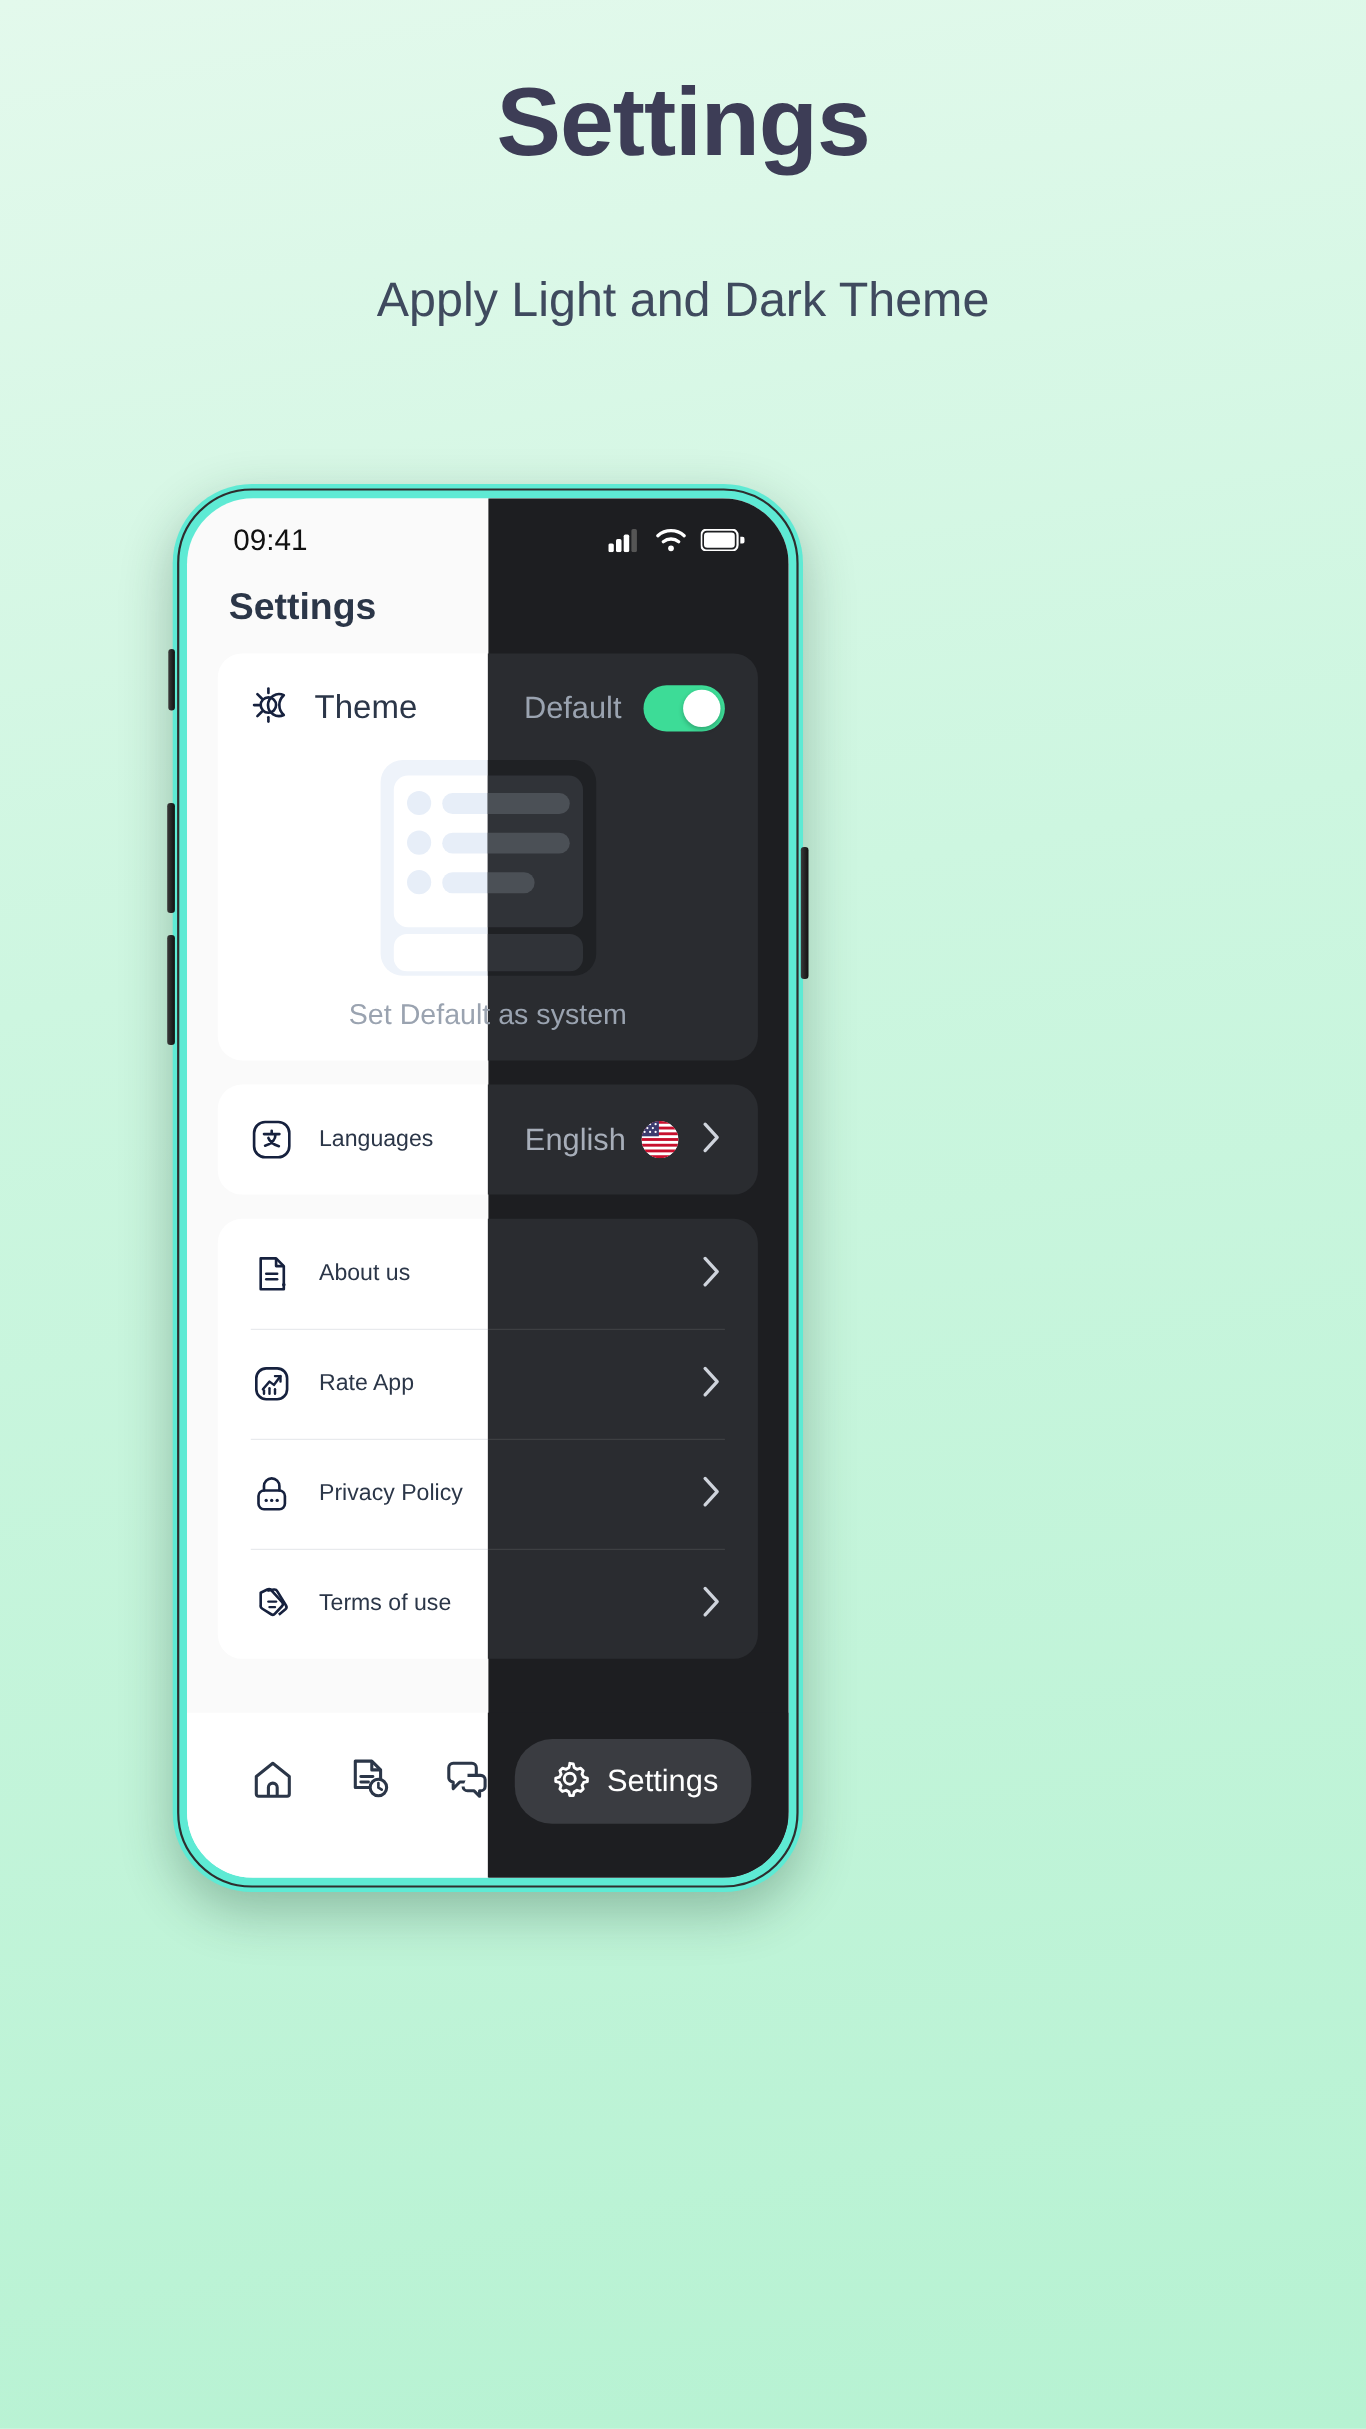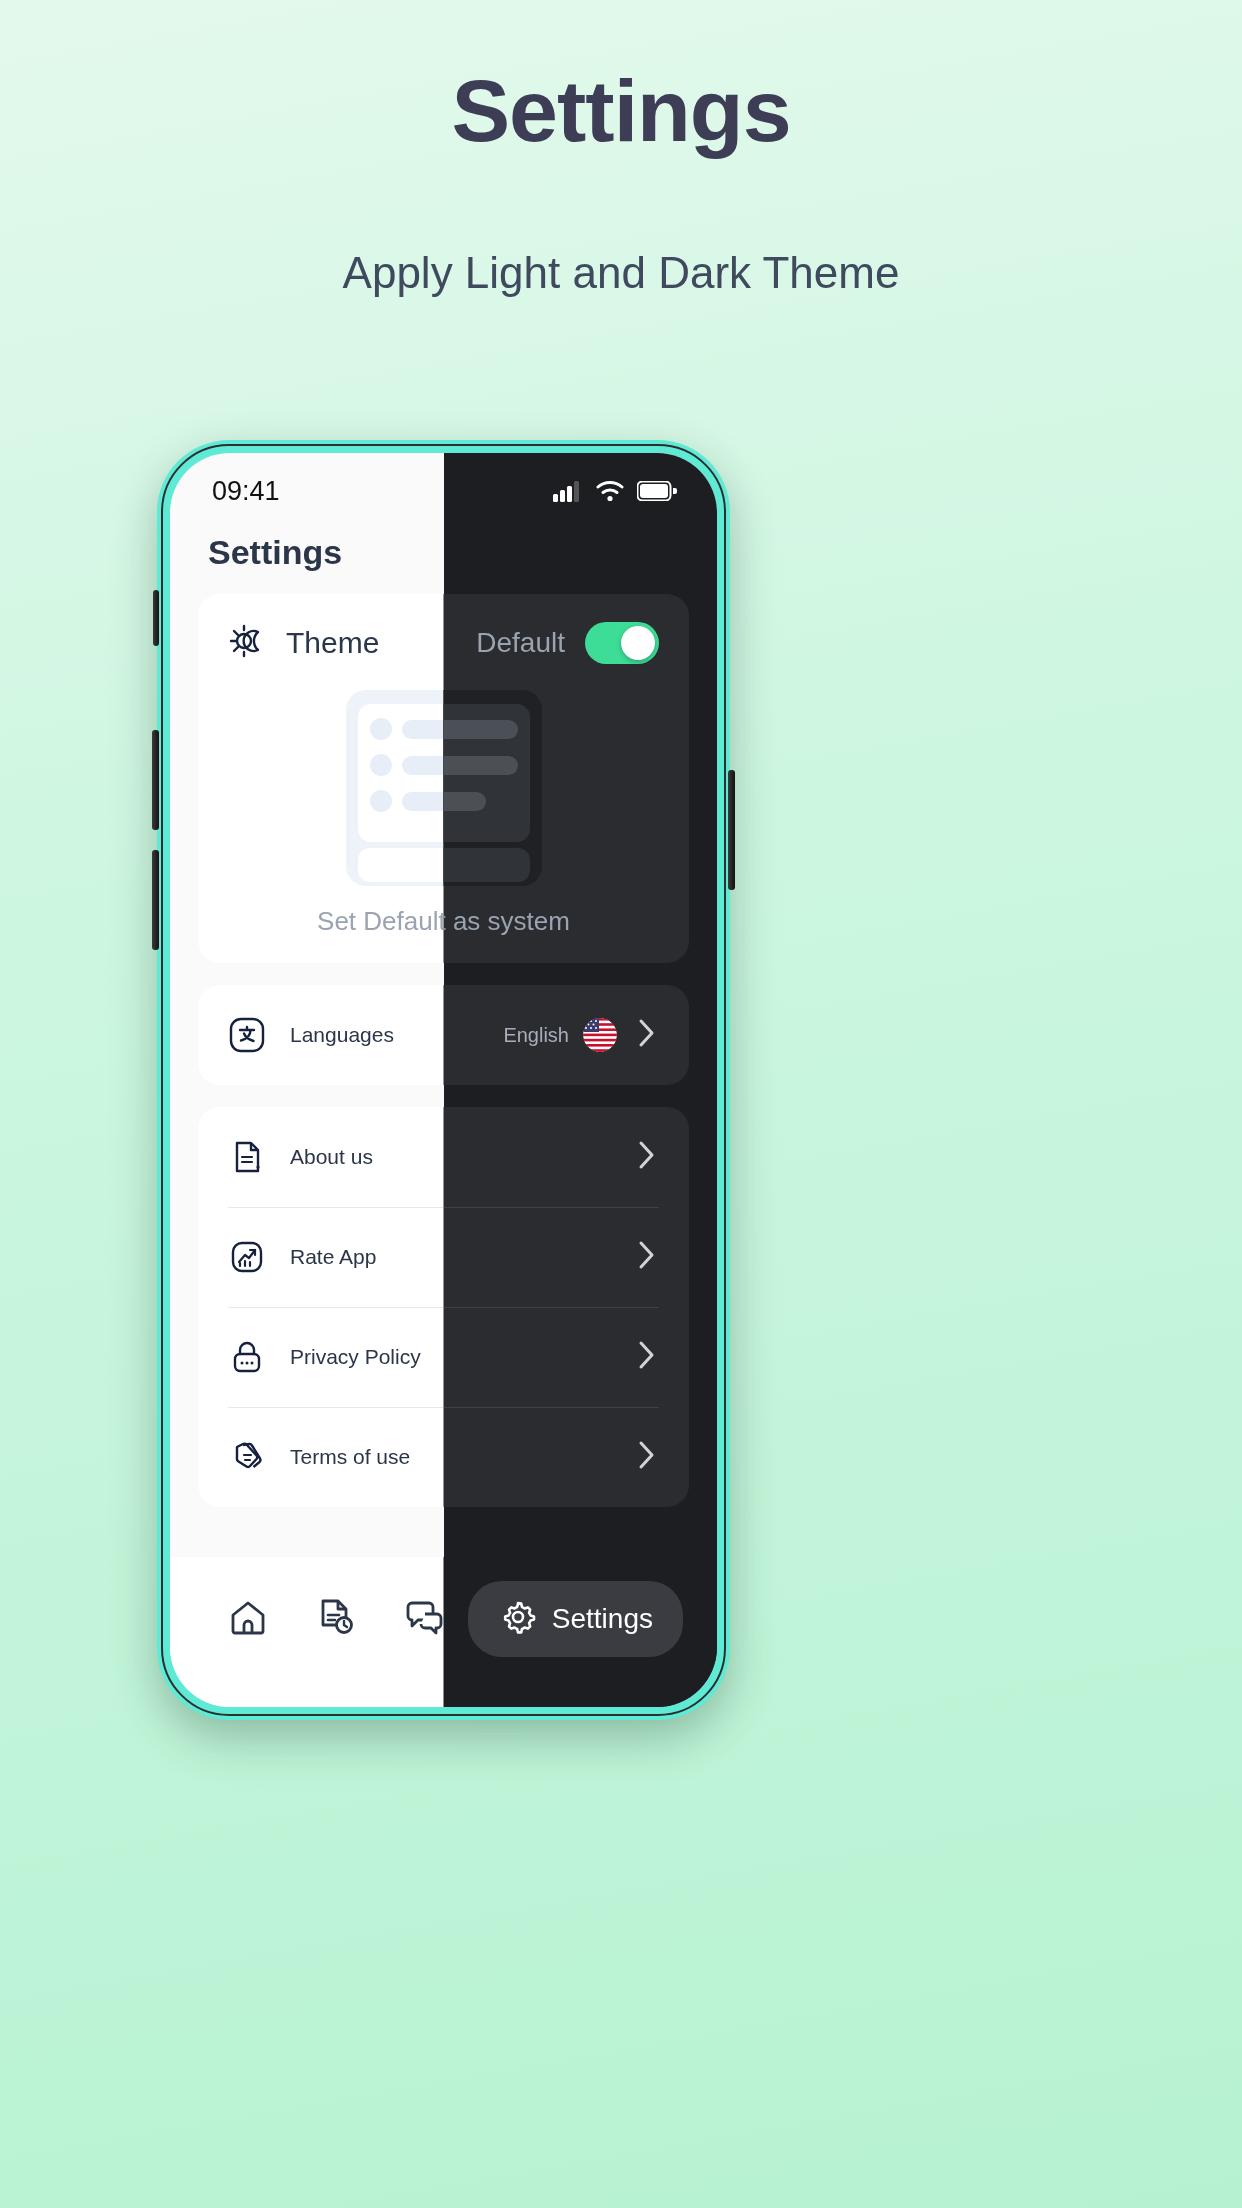--- a/index.html
+++ b/index.html
@@ -216,21 +216,21 @@
     background: rgba(140,150,165,0.22);
   }
   .menu-icon { width: 40px; flex: none; display: flex; align-items: center; }
   .menu-label {
     font-size: 21px;
     color: #2b3648;
     margin-left: 22px;
     flex: 1;
   }
   .menu-value {
-    font-size: 20px;
+    font-size: 28px;
     color: #a7aeb9;
     margin-right: 14px;
   }
   .flag {
     width: 34px; height: 34px;
     border-radius: 50%;
     overflow: hidden;
     margin-right: 16px;
     flex: none;
     position: relative;

